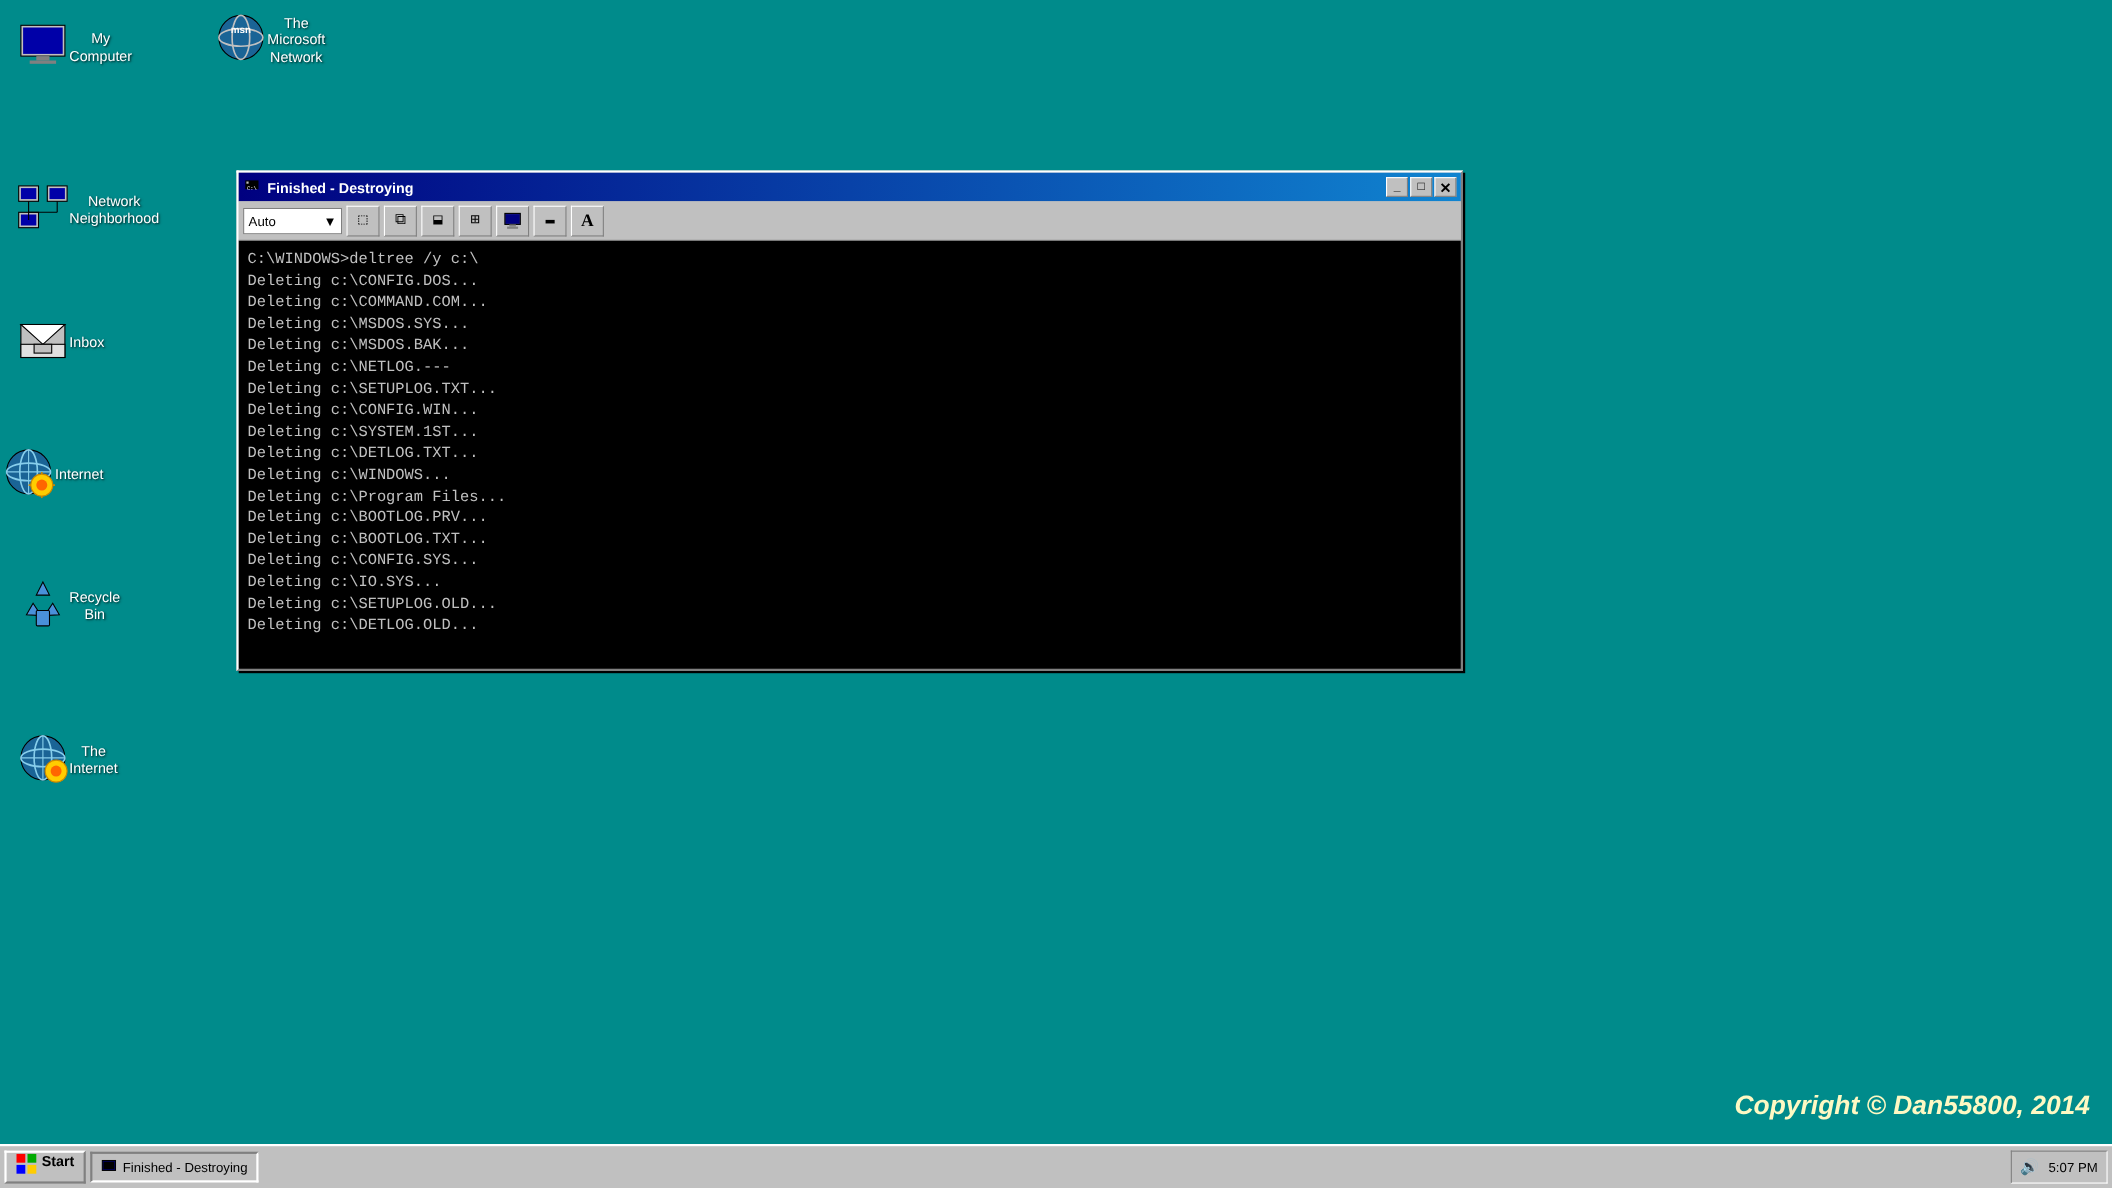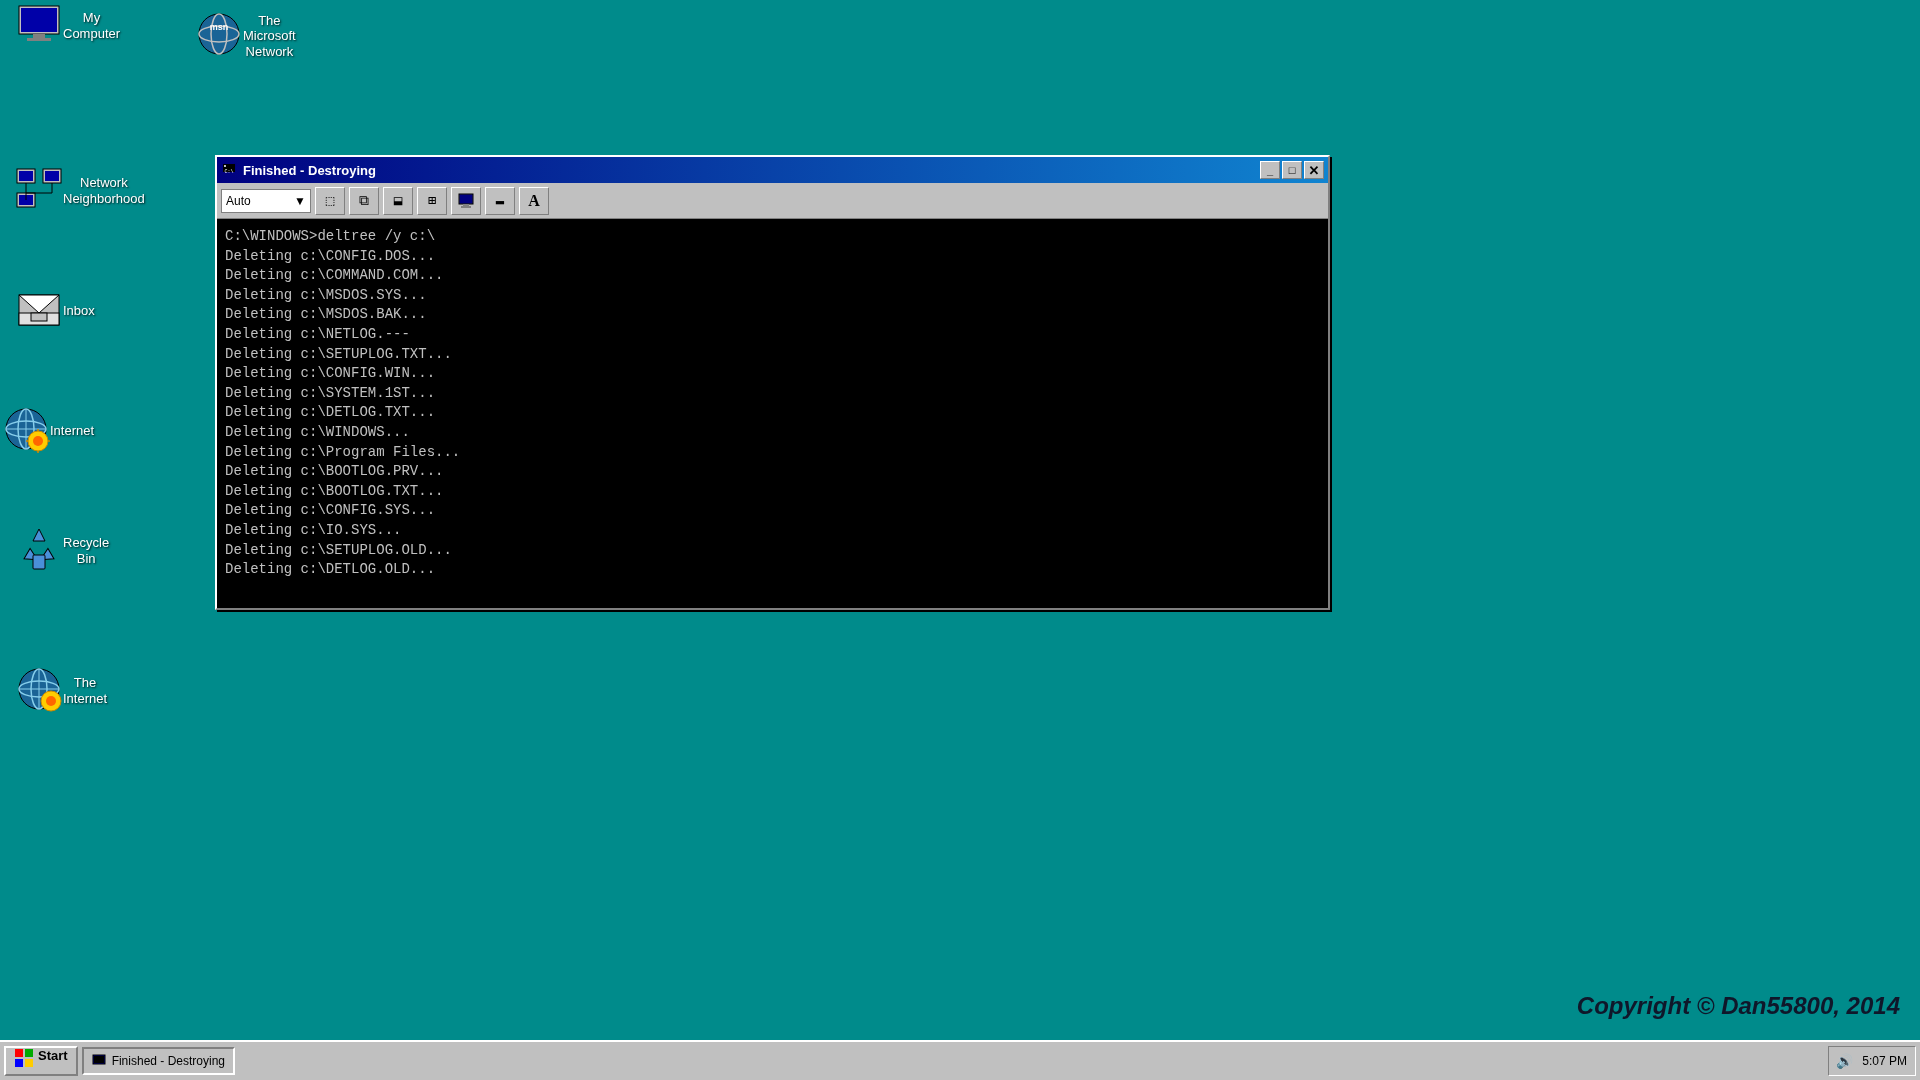--- a/index.html
+++ b/index.html
@@ -210,31 +210,31 @@
 
     .taskbar-clock {
       font-family: Arial, sans-serif;
       font-size: 12px;
     }
 
     .copyright {
       position: absolute;
       bottom: 60px;
       right: 20px;
-      color: #0f172a;
+      color: #fef9c3;
       font-family: Arial, sans-serif;
       font-size: 24px;
       font-weight: bold;
       font-style: italic;
     }
   </style>
 </head>
 <body>
 
-<div class="desktop-icon" style="top:0;left:15px">
+<div class="desktop-icon" style="top:17px;left:15px">
   <div class="icon-img">
     <svg width="48" height="48" viewBox="0 0 48 48">
       <rect x="4" y="6" width="40" height="28" fill="#c0c0c0" stroke="#000" stroke-width="1"></rect>
       <rect x="6" y="8" width="36" height="24" fill="#0000a8"></rect>
       <rect x="18" y="34" width="12" height="4" fill="#808080"></rect>
       <rect x="12" y="38" width="24" height="3" fill="#808080"></rect>
     </svg>
   </div>
   <span class="icon-label">My Computer</span>
 </div>

